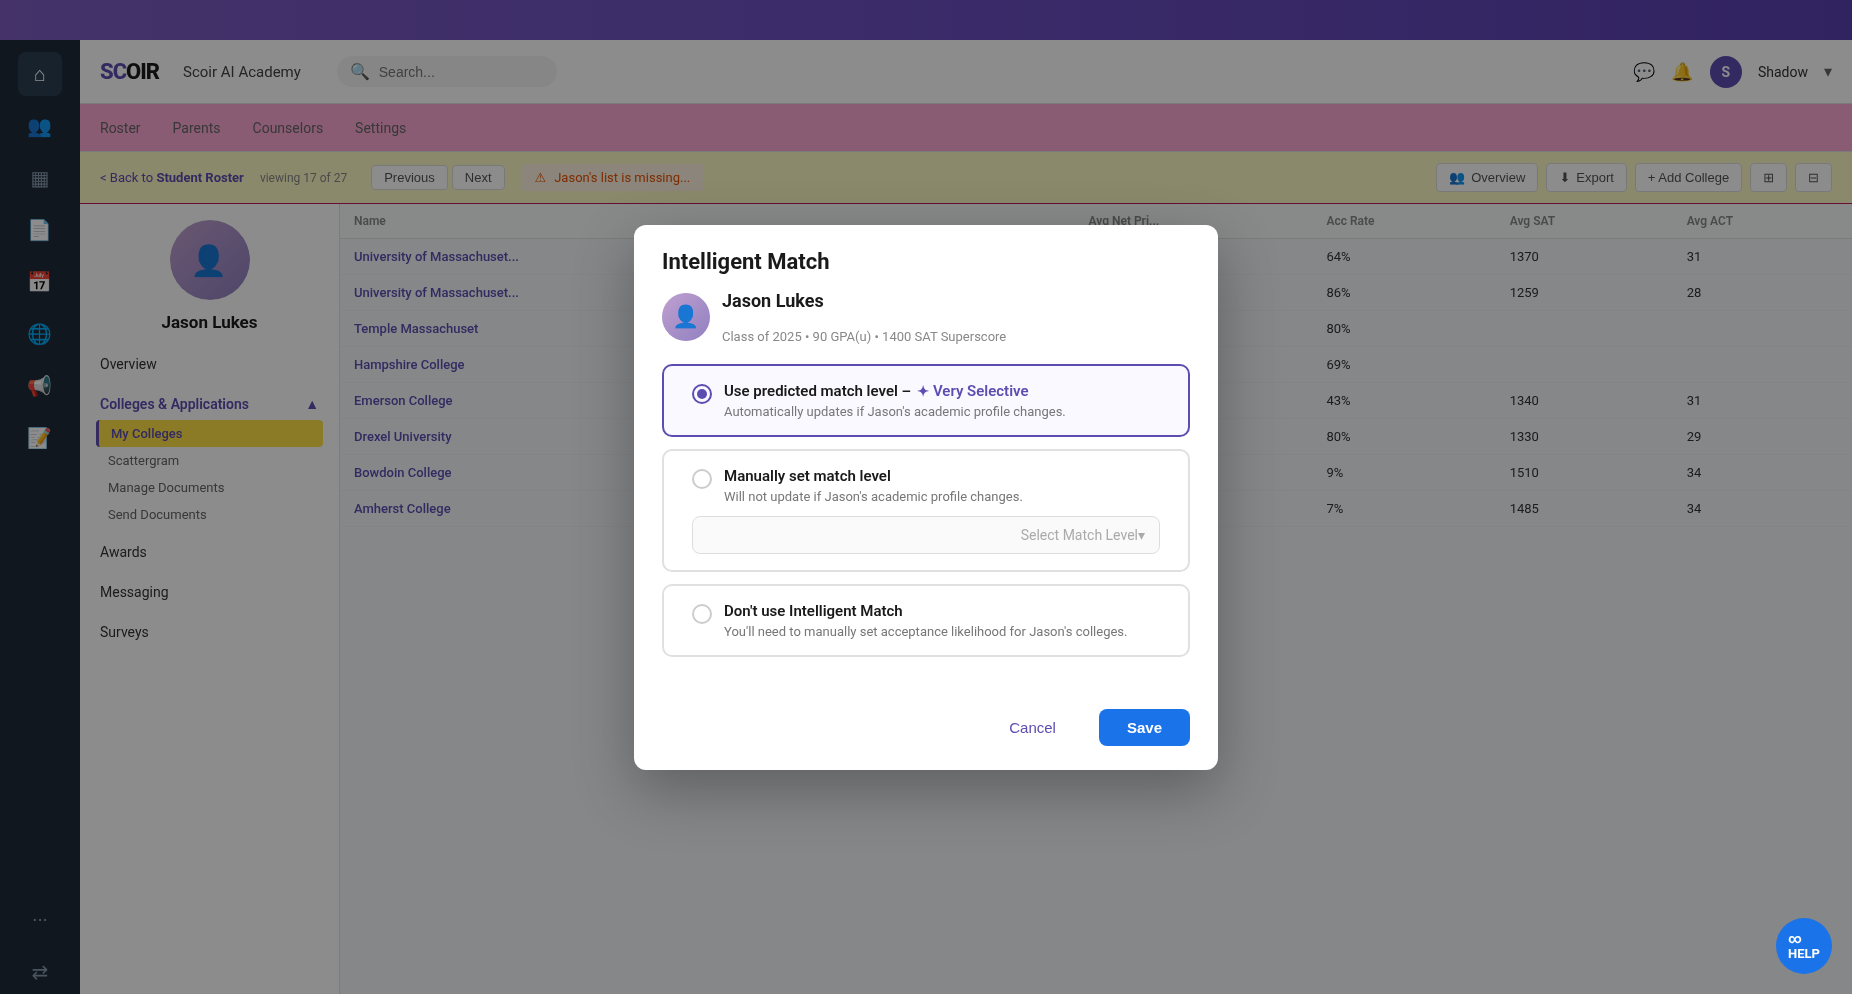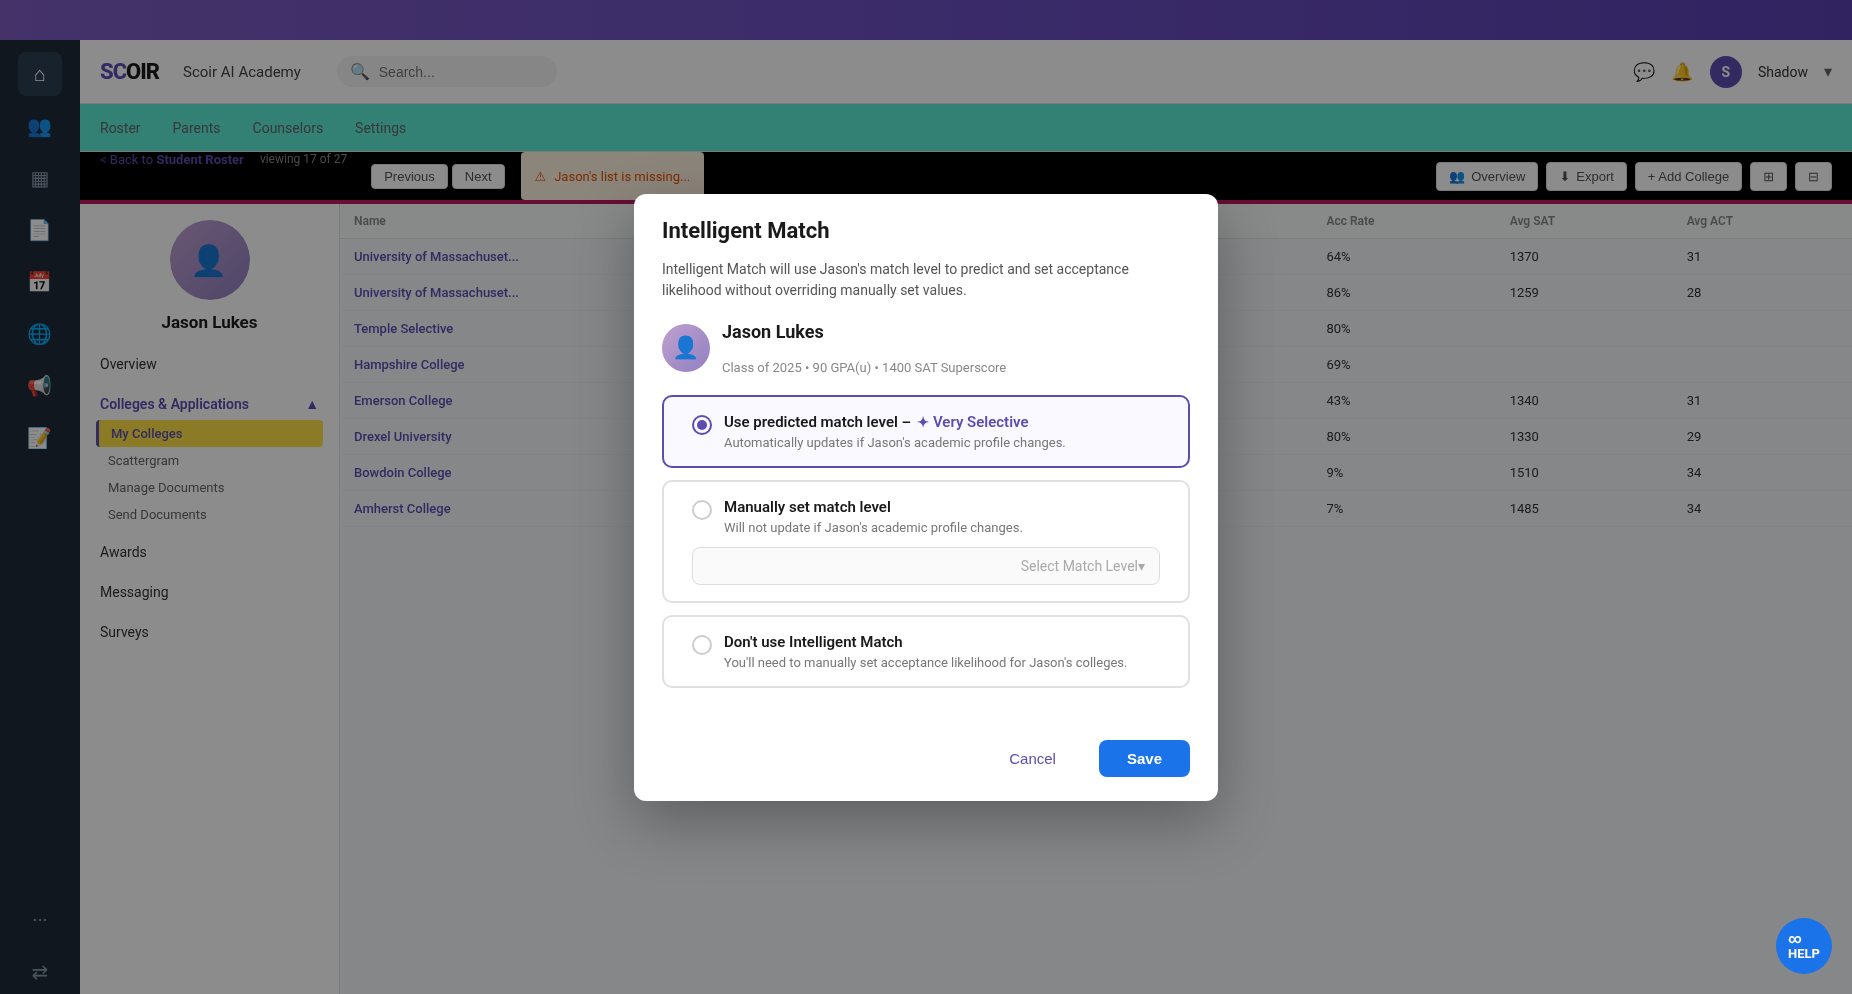--- a/index.html
+++ b/index.html
@@ -50,35 +50,35 @@
     }
     .search-box input { border: none; background: transparent; outline: none; font-size: 14px; color: #666; width: 160px; }
     .header-right { margin-left: auto; display: flex; align-items: center; gap: 16px; }
     .header-icon { color: #666; font-size: 18px; cursor: pointer; }
     .user-avatar { width: 32px; height: 32px; background: #5c4db1; border-radius: 50%; display: flex; align-items: center; justify-content: center; color: #fff; font-weight: 700; font-size: 14px; }
     .user-name { font-size: 14px; color: #333; }
 
     
     .sub-nav {
       position: absolute; top: 104px; left: 80px; right: 0; height: 48px;
-      background: #5eead4; border-bottom: 1px solid #e0e0e0;
+      background: #f9a8d4; border-bottom: 1px solid #e0e0e0;
       display: flex; align-items: center; padding: 0 20px; gap: 32px; z-index: 4;
     }
     .sub-nav-item { font-size: 14px; color: #666; cursor: pointer; padding: 12px 0; }
 
     
     .content-area {
       position: absolute; top: 152px; left: 80px; right: 0; bottom: 0;
       background: #f4f6f9; z-index: 3;
     }
 
     
     .student-bar {
-      height: 52px; background: #000000; border-bottom: 4px solid #be185d;
-      display: flex; padding: 0 20px; gap: 16px;
+      height: 52px; background: #fef9c3; border-bottom: 1px solid #be185d;
+      display: flex; align-items: center; padding: 0 20px; gap: 16px;
     }
     .back-link { font-size: 13px; color: #5c4db1; cursor: pointer; }
     .viewing-text { font-size: 12px; color: #888; }
     .prev-next { display: flex; align-items: center; gap: 4px; margin-left: 8px; }
     .prev-next-btn { padding: 4px 12px; border: 1px solid #ddd; border-radius: 4px; font-size: 13px; color: #555; cursor: pointer; background: #fff; }
     .missing-banner { display: flex; align-items: center; gap: 8px; padding: 6px 14px; background: #fff3e0; border-radius: 4px; font-size: 13px; color: #e65100; }
     .right-actions { margin-left: auto; display: flex; align-items: center; gap: 8px; }
     .action-btn { display: flex; align-items: center; gap: 6px; padding: 6px 12px; border: 1px solid #ddd; border-radius: 4px; font-size: 13px; color: #555; cursor: pointer; background: #fff; }
     .action-btn.primary { background: #fff; }
 
@@ -308,21 +308,21 @@
             <td></td>
               <td></td>
               <td></td>
               <td></td>
             <td>$17,240</td>
             <td>86%</td>
             <td>1259</td>
             <td>28</td>
           </tr>
           <tr>
-            <td><span class="college-name">Temple Selective</span></td>
+            <td><span class="college-name">Temple Massachuset</span></td>
             <td></td>
               <td></td>
               <td></td>
               <td></td>
             <td>$23,935</td>
             <td>80%</td>
             <td></td>
             <td></td>
           </tr>
           <tr>
@@ -385,21 +385,20 @@
     </div>
   </div>
 </div>
 
 <div class="modal-overlay">
   <div class="modal">
     <div class="modal-header">
       <div class="modal-title">Intelligent Match</div>
     </div>
     <div class="modal-body">
-      <p class="modal-description">Intelligent Match will use Jason's match level to predict and set acceptance likelihood without overriding manually set values.</p>
 
       <div class="student-info-row">
         <div class="student-avatar-sm">
           <div style="width:48px;height:48px;border-radius:50%;background:linear-gradient(135deg,#c0a0d0,#9080c0);display:flex;align-items:center;justify-content:center;color:#fff;font-size:22px;">👤</div>
         </div>
         <div class="student-details">
           <div class="name">Jason Lukes</div>
           <div class="meta">
             <span>Class of 2025</span>
             <span> • </span>

